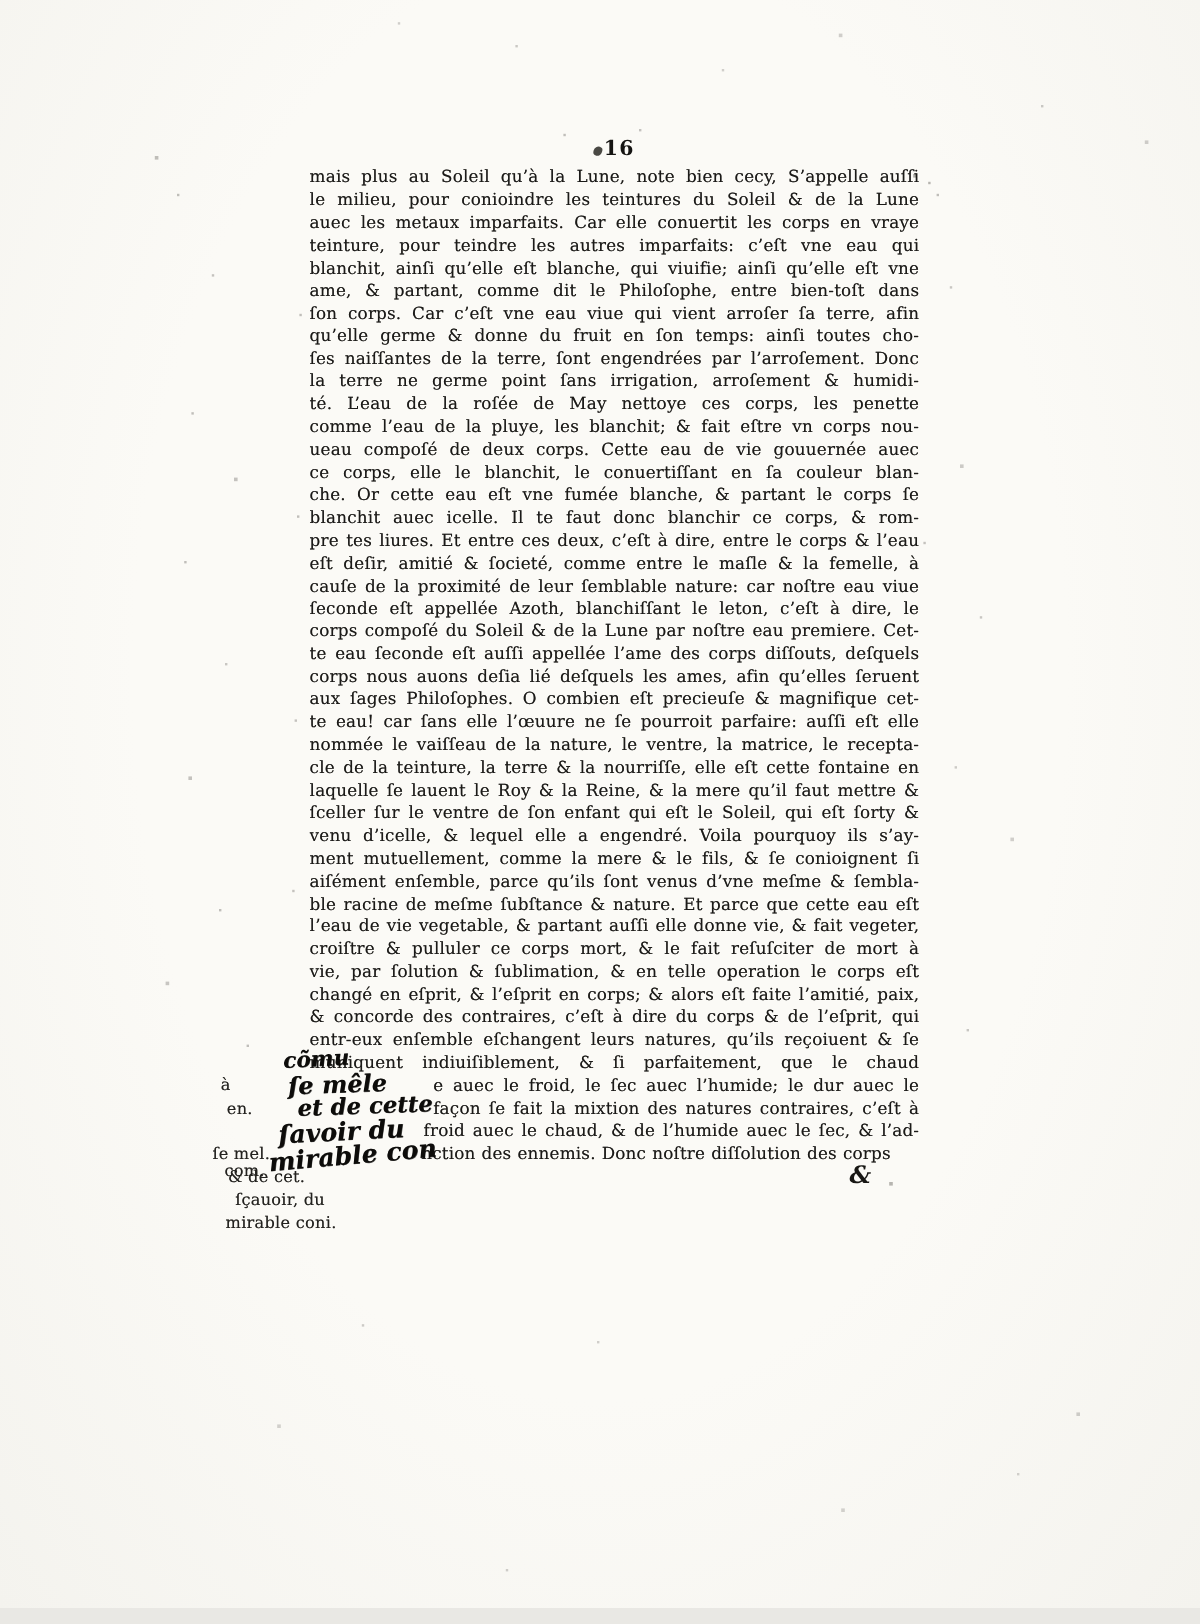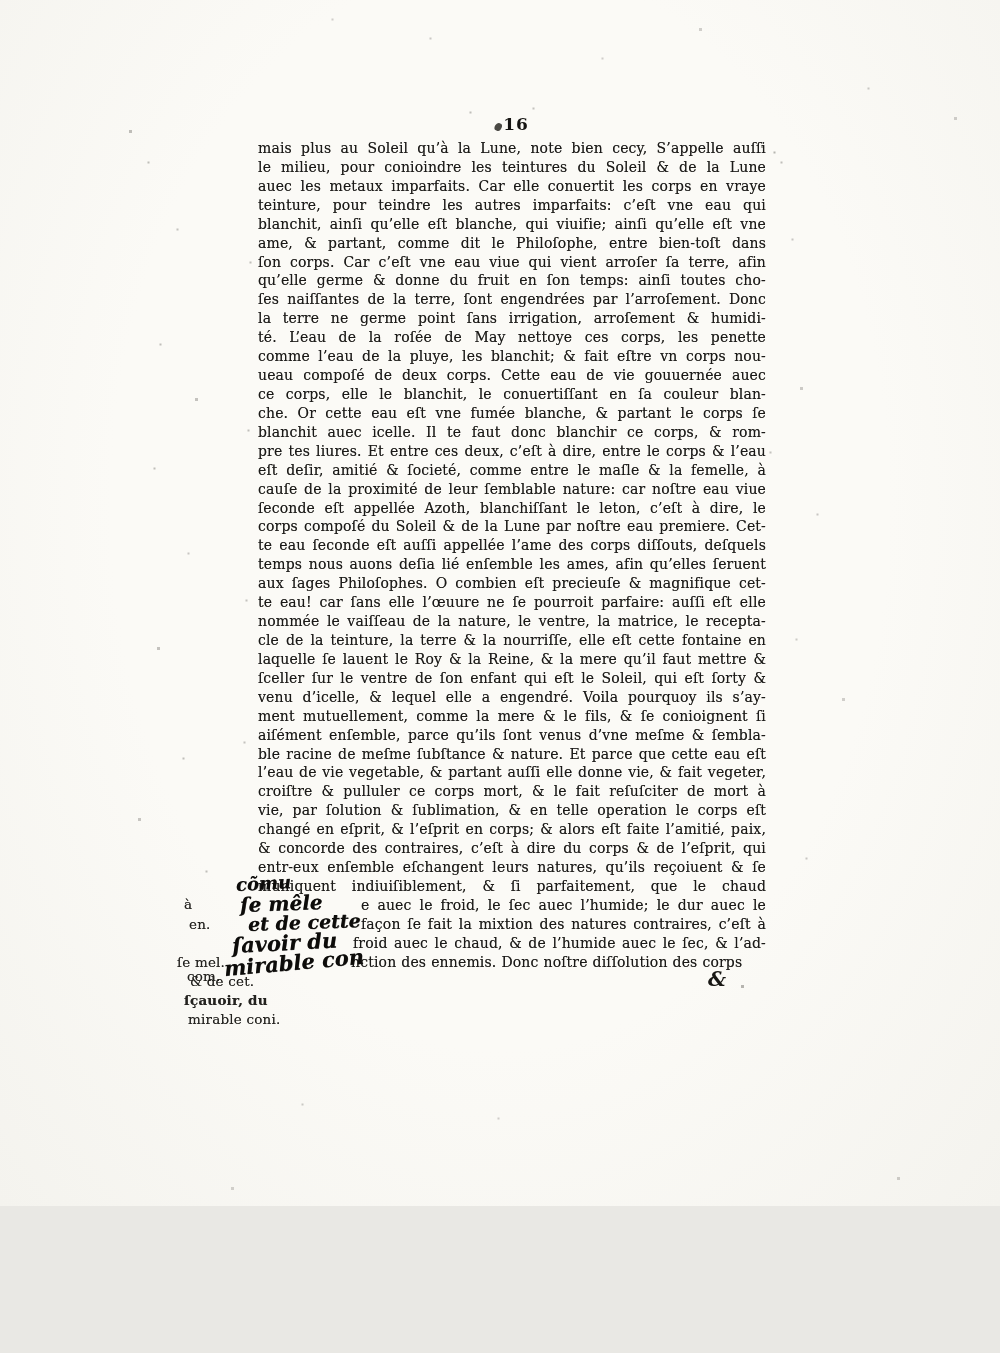--- a/index.html
+++ b/index.html
@@ -3,21 +3,21 @@
 <meta charset="utf-8">
 <style>
   html,body{margin:0;padding:0;}
   body{
     width:1000px;height:1353px;
     background:#e9e8e4;
     font-family:"DejaVu Serif","Liberation Serif",serif;
   }
   .page{
     position:relative;
-    width:1000px;height:1206px;
+    width:1000px;height:1340px;
     background:radial-gradient(ellipse at 50% 42%, #fbfaf6 55%, #f4f3ee 100%);
     overflow:hidden;
     color:#1c1b19;
   }
   .pagenum{
     position:absolute;
     left:258px;top:114px;width:508px;
     text-align:center;
     font-size:17px;
     letter-spacing:1px;
@@ -149,21 +149,21 @@
     <div class="line">ueau compoſé de deux corps.  Cette eau de vie gouuernée auec</div>
     <div class="line">ce corps, elle le blanchit, le conuertiſſant en ſa couleur blan-</div>
     <div class="line">che.  Or cette eau eſt vne fumée blanche, &amp; partant le corps ſe</div>
     <div class="line">blanchit auec icelle.  Il te faut donc blanchir ce corps, &amp; rom-</div>
     <div class="line">pre tes liures.  Et entre ces deux, c’eſt à dire, entre le corps &amp; l’eau</div>
     <div class="line">eſt deſir, amitié &amp; ſocieté, comme entre le maſle &amp; la femelle, à</div>
     <div class="line">cauſe de la proximité de leur ſemblable nature: car noſtre eau viue</div>
     <div class="line">ſeconde eſt appellée Azoth, blanchiſſant le leton, c’eſt à dire, le</div>
     <div class="line">corps compoſé du Soleil &amp; de la Lune par noſtre eau premiere. Cet-</div>
     <div class="line">te eau ſeconde eſt auſſi appellée l’ame des corps diſſouts, deſquels</div>
-    <div class="line">temps nous auons deſia lié enſemble les ames, afin qu’elles ſeruent</div>
+    <div class="line">corps nous auons deſia lié deſquels les ames, afin qu’elles ſeruent</div>
     <div class="line">aux ſages Philoſophes. O combien eſt precieuſe &amp; magnifique cet-</div>
     <div class="line">te eau! car ſans elle l’œuure ne ſe pourroit parfaire: auſſi eſt elle</div>
     <div class="line">nommée le vaiſſeau de la nature, le ventre, la matrice, le recepta-</div>
     <div class="line">cle de la teinture, la terre &amp; la nourriſſe, elle eſt cette fontaine en</div>
     <div class="line">laquelle ſe lauent le Roy &amp; la Reine, &amp; la mere qu’il faut mettre &amp;</div>
     <div class="line">ſceller ſur le ventre de ſon enfant qui eſt le Soleil, qui eſt ſorty &amp;</div>
     <div class="line">venu d’icelle, &amp; lequel elle a engendré.  Voila pourquoy ils s’ay-</div>
     <div class="line">ment mutuellement, comme la mere &amp; le fils, &amp; ſe conioignent ſi</div>
     <div class="line">aiſément enſemble, parce qu’ils ſont venus d’vne meſme &amp; ſembla-</div>
     <div class="line">ble racine de meſme ſubſtance &amp; nature.  Et parce que cette eau eſt</div>
@@ -178,21 +178,21 @@
     <div class="line" style="padding-left:103px">façon ſe fait la mixtion des natures contraires, c’eſt à</div>
     <div class="line" style="padding-left:95px">froid auec le chaud, &amp; de l’humide auec le ſec, &amp; l’ad-</div>
     <div class="line nj" style="padding-left:93px">nction des ennemis. Donc noſtre diſſolution des corps</div>
   </div>
 
   <span class="margin-note" style="left:184px;top:896px;">à</span>
   <span class="margin-note" style="left:189px;top:916px;">en.</span>
   <span class="margin-note" style="left:187px;top:968px;">com.</span>
   <span class="margin-note" style="left:177px;top:954px;">ſe mel.</span>
   <span class="margin-note" style="left:190px;top:973px;">&amp; de cet.</span>
-  <span class="margin-note" style="left:184px;top:992px;font-weight:bold;">ſçauoir, du</span>
+  <span class="margin-note" style="left:196px;top:992px;">ſçauoir, du</span>
   <span class="margin-note" style="left:188px;top:1011px;">mirable coni.</span>
 
   <span class="hand-note" style="left:236px;top:874px;font-size:18px;transform:rotate(-3deg);">cõmu</span>
   <span class="hand-note" style="left:240px;top:893px;font-size:20px;transform:rotate(-2deg);">ſe mêle</span>
   <span class="hand-note" style="left:248px;top:913px;font-size:19px;transform:rotate(-2deg);">et de cette</span>
   <span class="hand-note" style="left:232px;top:933px;font-size:21px;transform:rotate(-3deg);">ſavoir du</span>
   <span class="hand-note" style="left:224px;top:956px;font-size:21px;transform:rotate(-5deg);">mirable con</span>
 
   <span class="catchword">&amp;</span>
 

